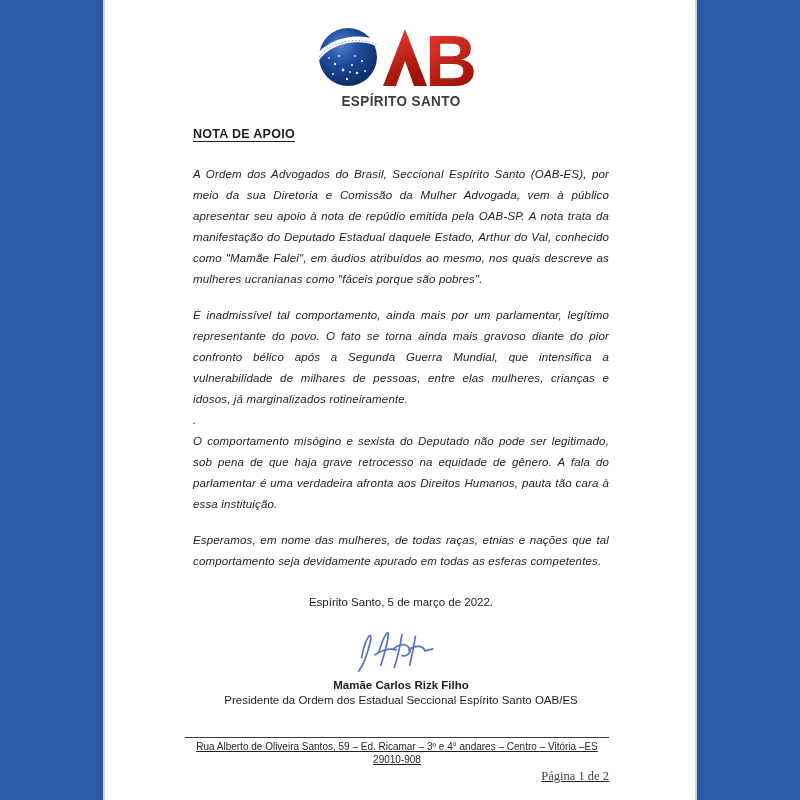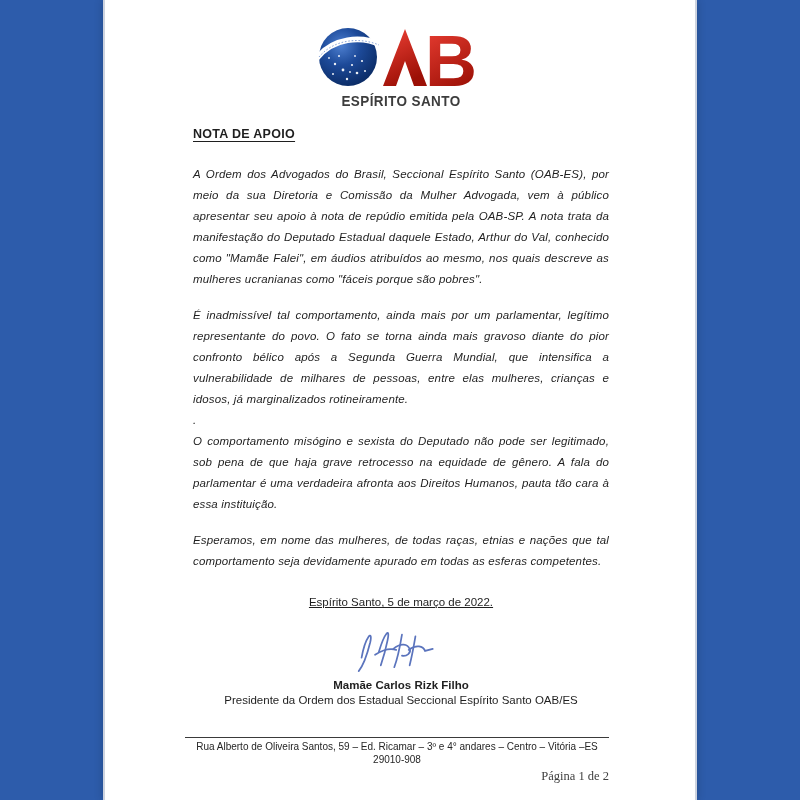--- a/index.html
+++ b/index.html
@@ -47,21 +47,20 @@
     letter-spacing: .15px;
     margin-bottom: 15px;
   }
   .para.dot-line { margin-bottom: 0; }
   .para.before-dot { margin-bottom: 0; }
   .date-line {
     font-size: 11.5px;
     line-height: 21px;
     text-align: center;
     margin-top: 20px;
-    text-decoration: underline;
   }
   
   .sig-wrap { text-align: center; margin-top: 10px; }
   .sig-name {
     font-size: 11.5px;
     font-weight: bold;
     text-align: center;
     margin-top: 2px;
   }
   .sig-title {
@@ -69,20 +68,21 @@
     text-align: center;
     margin-top: 3px;
     white-space: nowrap;
   }
   
   .footer {
     position: absolute;
     left: 80px;
     right: 86px;
     bottom: 16px;
+    text-decoration: underline;
   }
   .footer-rule {
     border-top: 1.5px solid #3a3a3a;
     width: 100%;
     margin-bottom: 3px;
   }
   .footer-line {
     font-size: 10px;
     line-height: 12.5px;
     text-align: center;

